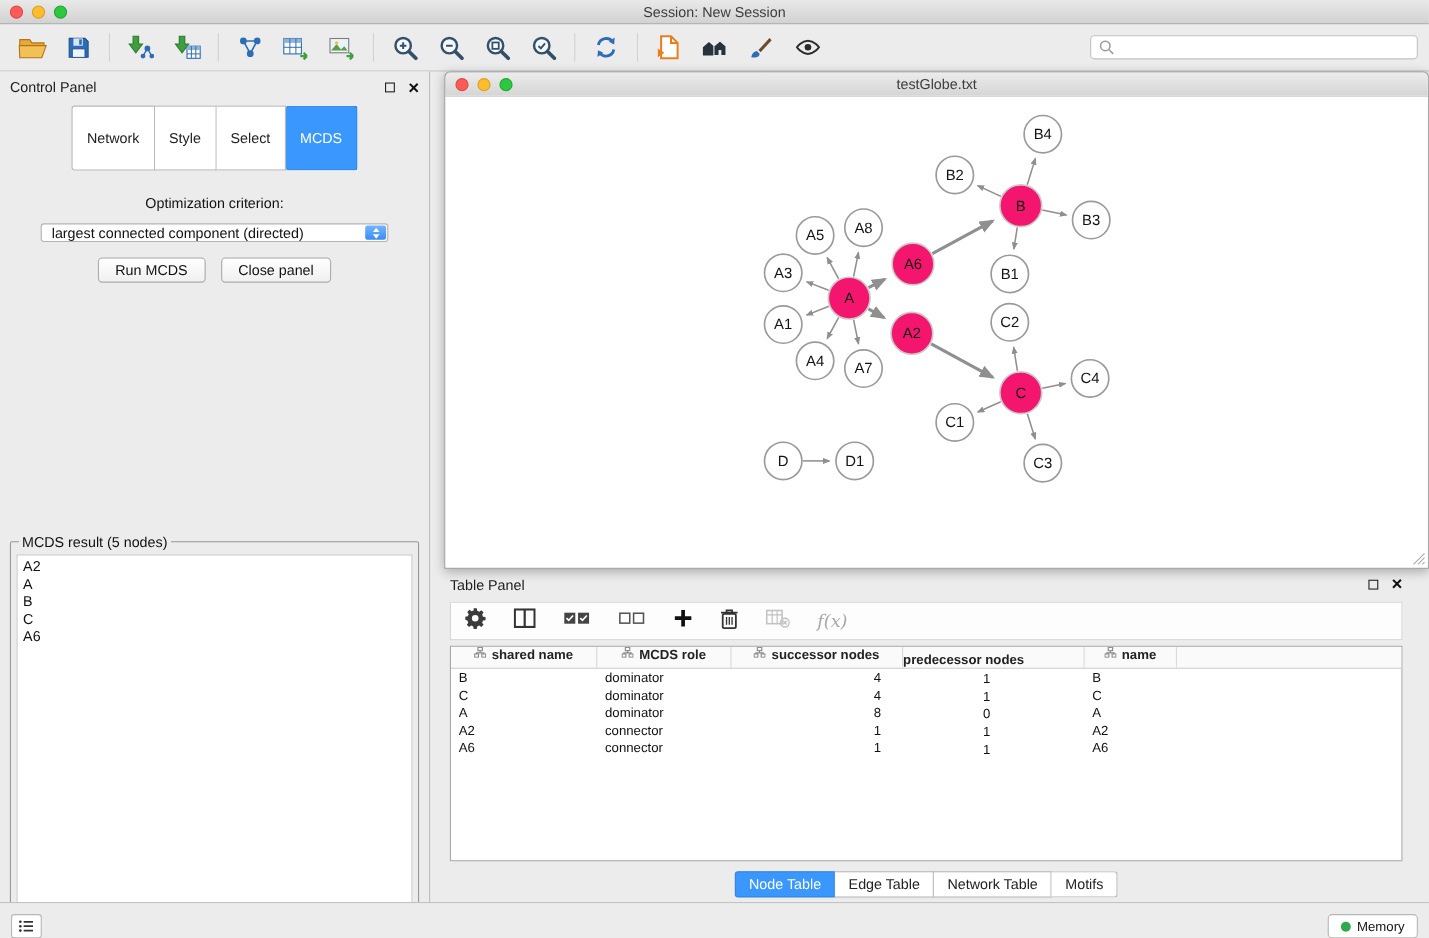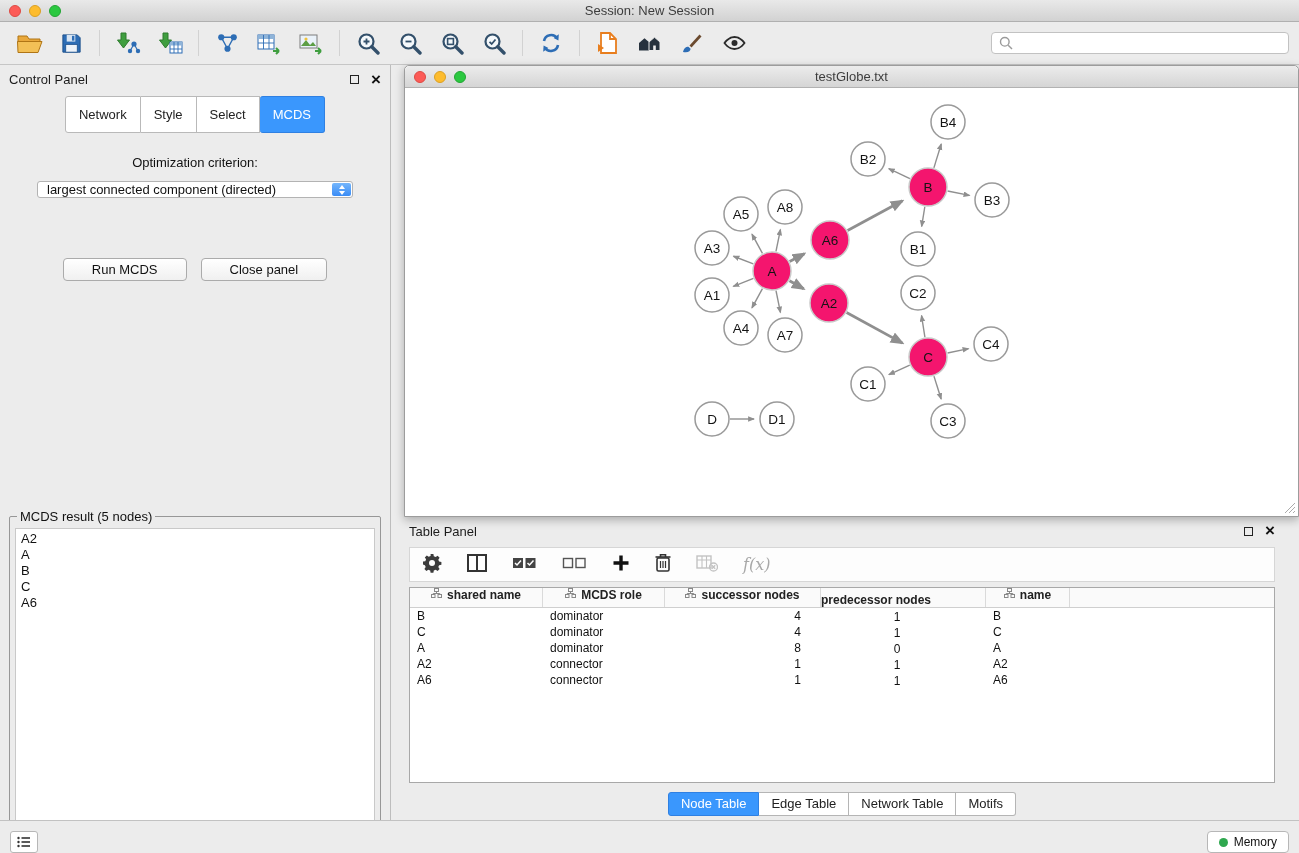--- a/index.html
+++ b/index.html
@@ -26,32 +26,32 @@
   
   .main { flex:1; display:flex; min-height:0; }
 
   
   .control-panel { width:391px; flex:0 0 391px; background:#ececec; border-right:1px solid #bdbdbd; display:flex; flex-direction:column; padding:7px 9px 10px 9px; }
   .panel-header { display:flex; align-items:center; height:20px; font-size:13px; color:#1c1c1c;gap:13px; }
   .hdr-icons { margin-left:auto; display:flex; gap:12px; align-items:center; }
   .float-icon { width:9px; height:9px; border:1.5px solid #222; display:inline-block; }
   .close-x { font-size:17px; font-weight:bold; color:#111; line-height:12px; }
   .cp-tabs { display:flex; justify-content:center; margin-top:9px; }
-  .cp-tab { font-size:13px; padding:10px 13px; background:#fff; border:1px solid #b9b9b9; border-left:none; color:#222; }
+  .cp-tab { font-size:13px; padding:21px 13px; background:#fff; border:1px solid #b9b9b9; border-left:none; color:#222; }
   .cp-tab:first-child { border-left:1px solid #b9b9b9; border-radius:3px 0 0 3px; }
   .cp-tab:last-child { border-radius:0 3px 3px 0; }
   .cp-tab.active { background:#3a97fd; border-color:#2f80e2; color:#fff; border-radius:3px; }
   .opt-label { text-align:center; font-size:13px; margin-top:22px; color:#111; }
   .dropdown { margin:11px auto 0; width:316px; height:24px; background:#fff; border:1px solid #b3b3b3; border-radius:3px; display:flex; align-items:center; font-size:13px; position:relative; padding-left:9px; color:#111; }
   .dd-stepper { position:absolute; right:1px; top:1px; bottom:1px; width:19px; background:linear-gradient(#74b6fc,#3a8cf6); border-radius:2px; display:flex; flex-direction:column; align-items:center; justify-content:center; gap:2px; }
   .dd-arrow { width:0; height:0; border-left:3.5px solid transparent; border-right:3.5px solid transparent; }
   .dd-arrow.up { border-bottom:4px solid #fff; }
   .dd-arrow.down { border-top:4px solid #fff; }
   .btn-row { display:flex; justify-content:center; gap:14px; margin-top:14px; }
-  .push-btn { font-size:13px; padding:3px 28px; background:linear-gradient(#ffffff,#f0f0f0); border:1px solid #ababab; border-radius:4px; color:#111;margin-top:46px; }
+  .push-btn { font-size:13px; padding:3px 15px; background:linear-gradient(#ffffff,#f0f0f0); border:1px solid #ababab; border-radius:4px; color:#111; }
   fieldset.result { margin-top:228px; border:1px solid #979797; border-radius:2px; padding:4px 5px 6px 5px; height:347px; }
   fieldset.result legend { font-size:13px; padding:0 3px; margin-left:2px; color:#111; }
   .result-list { background:#fff; border:1px solid #c9c9c9; font-size:13px; padding:2px 5px; height:318px; overflow:auto; color:#111; }
   .result-list div { line-height:16px; }
 
   
   .right-area { flex:1; display:flex; flex-direction:column; padding-left:13px; min-width:0; }
 
   
   .network-window { height:452px; flex:0 0 452px; border:1px solid #9c9c9c; border-radius:5px 5px 0 0; box-shadow:0 3px 10px rgba(0,0,0,.28); display:flex; flex-direction:column; background:#fff; }

